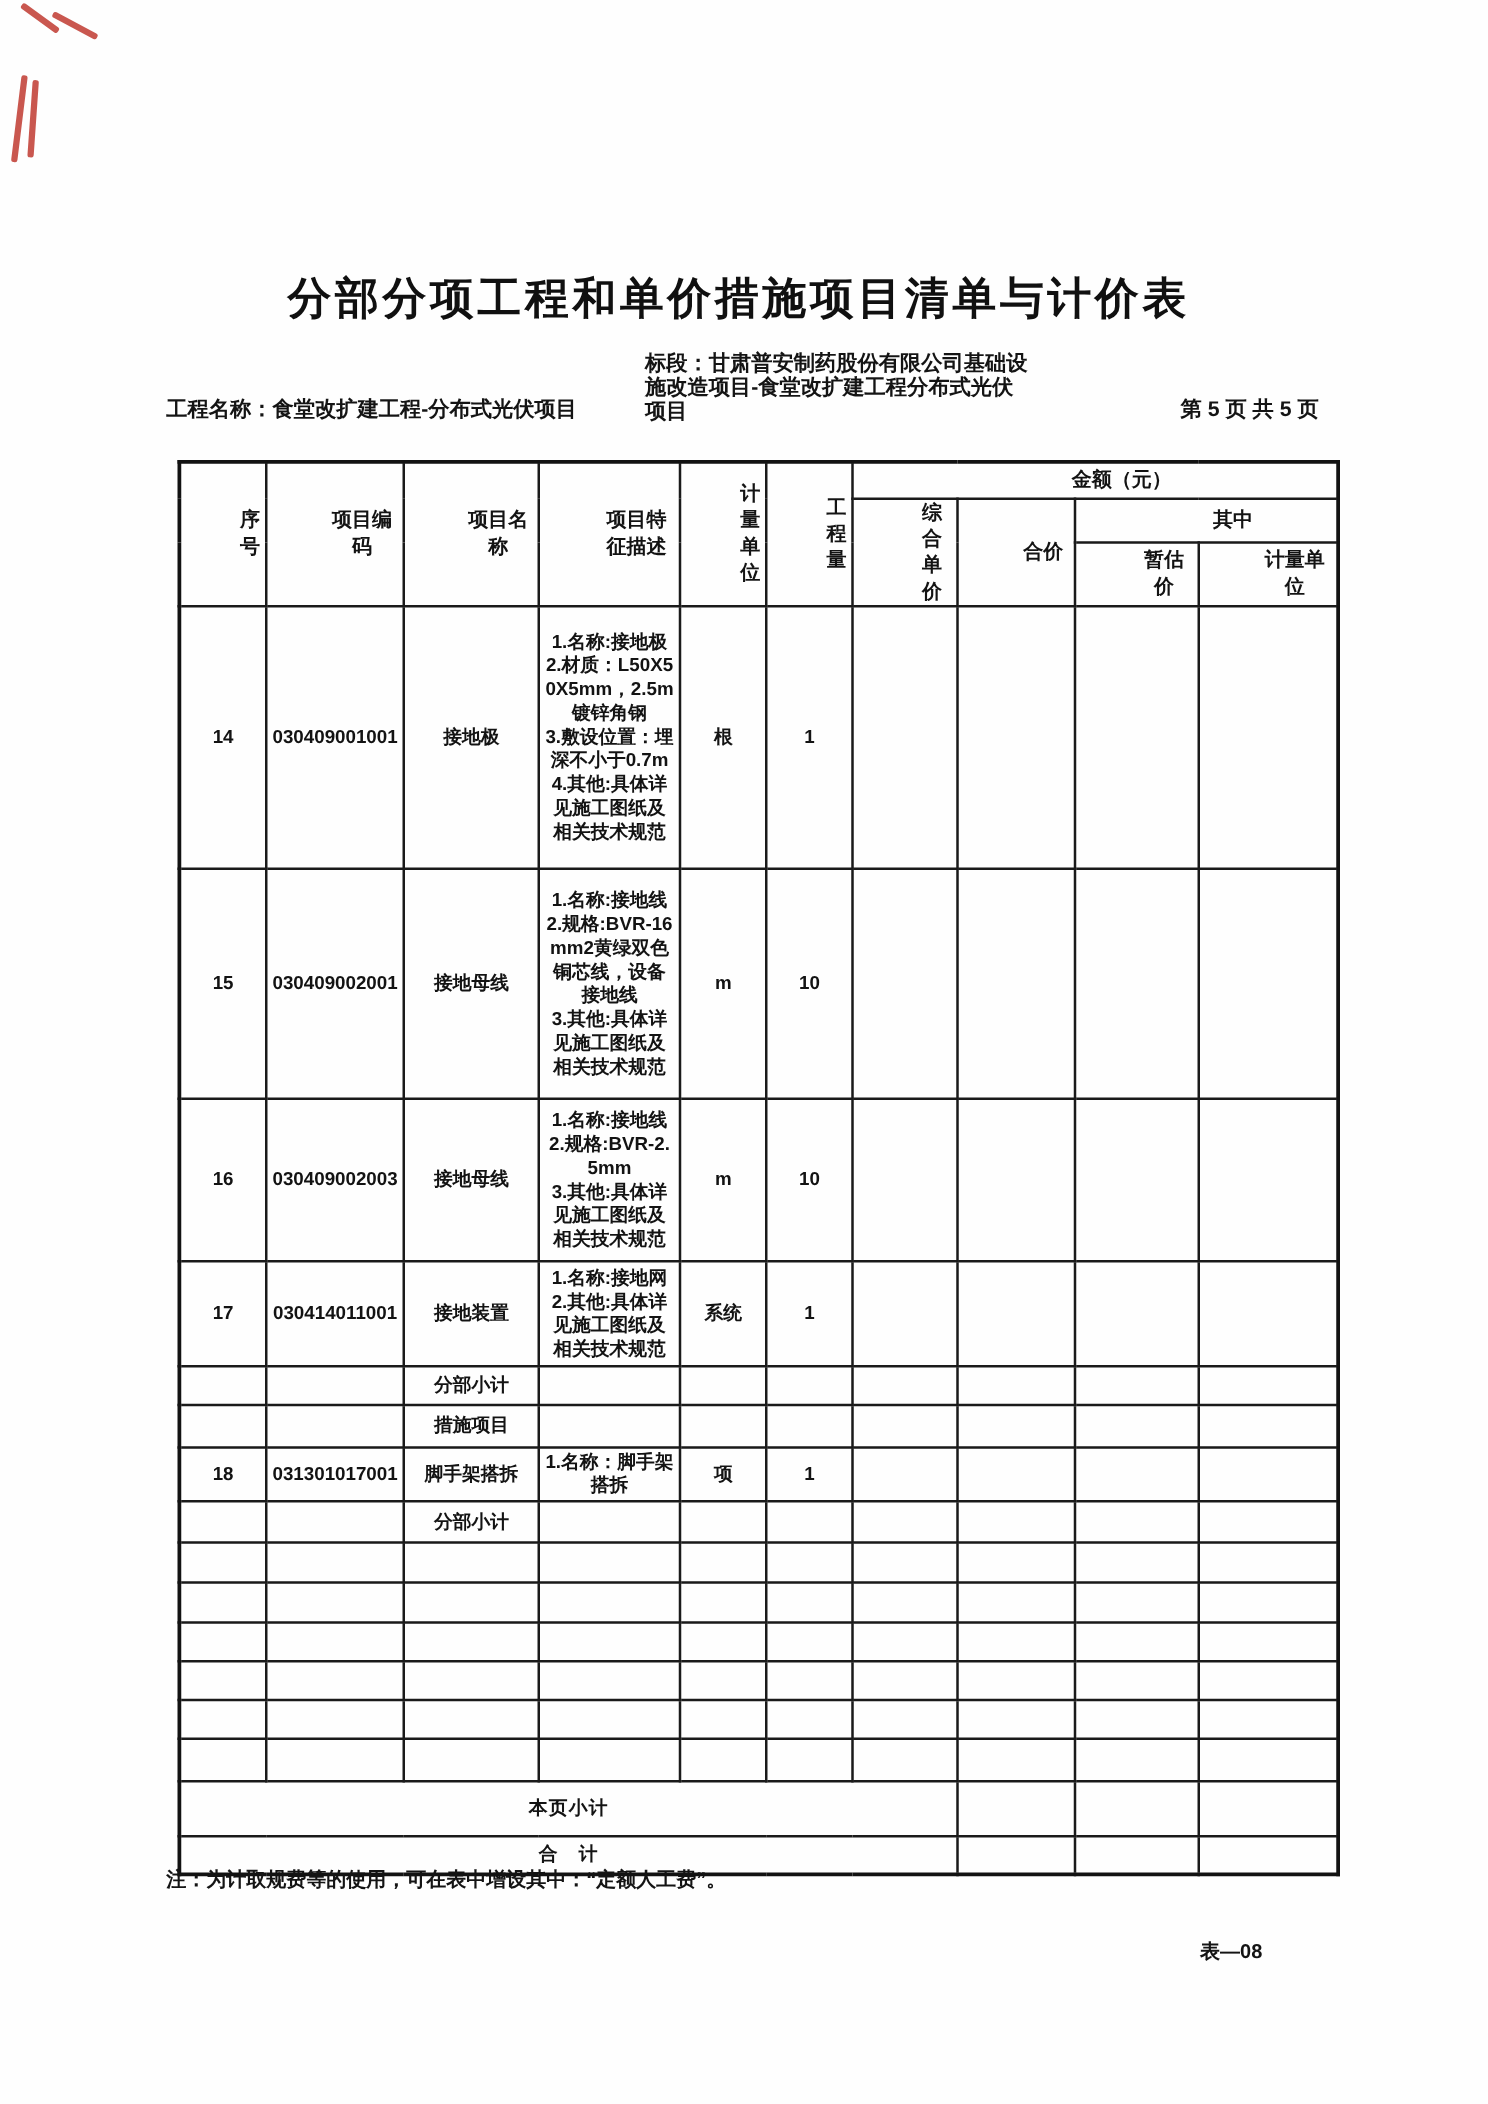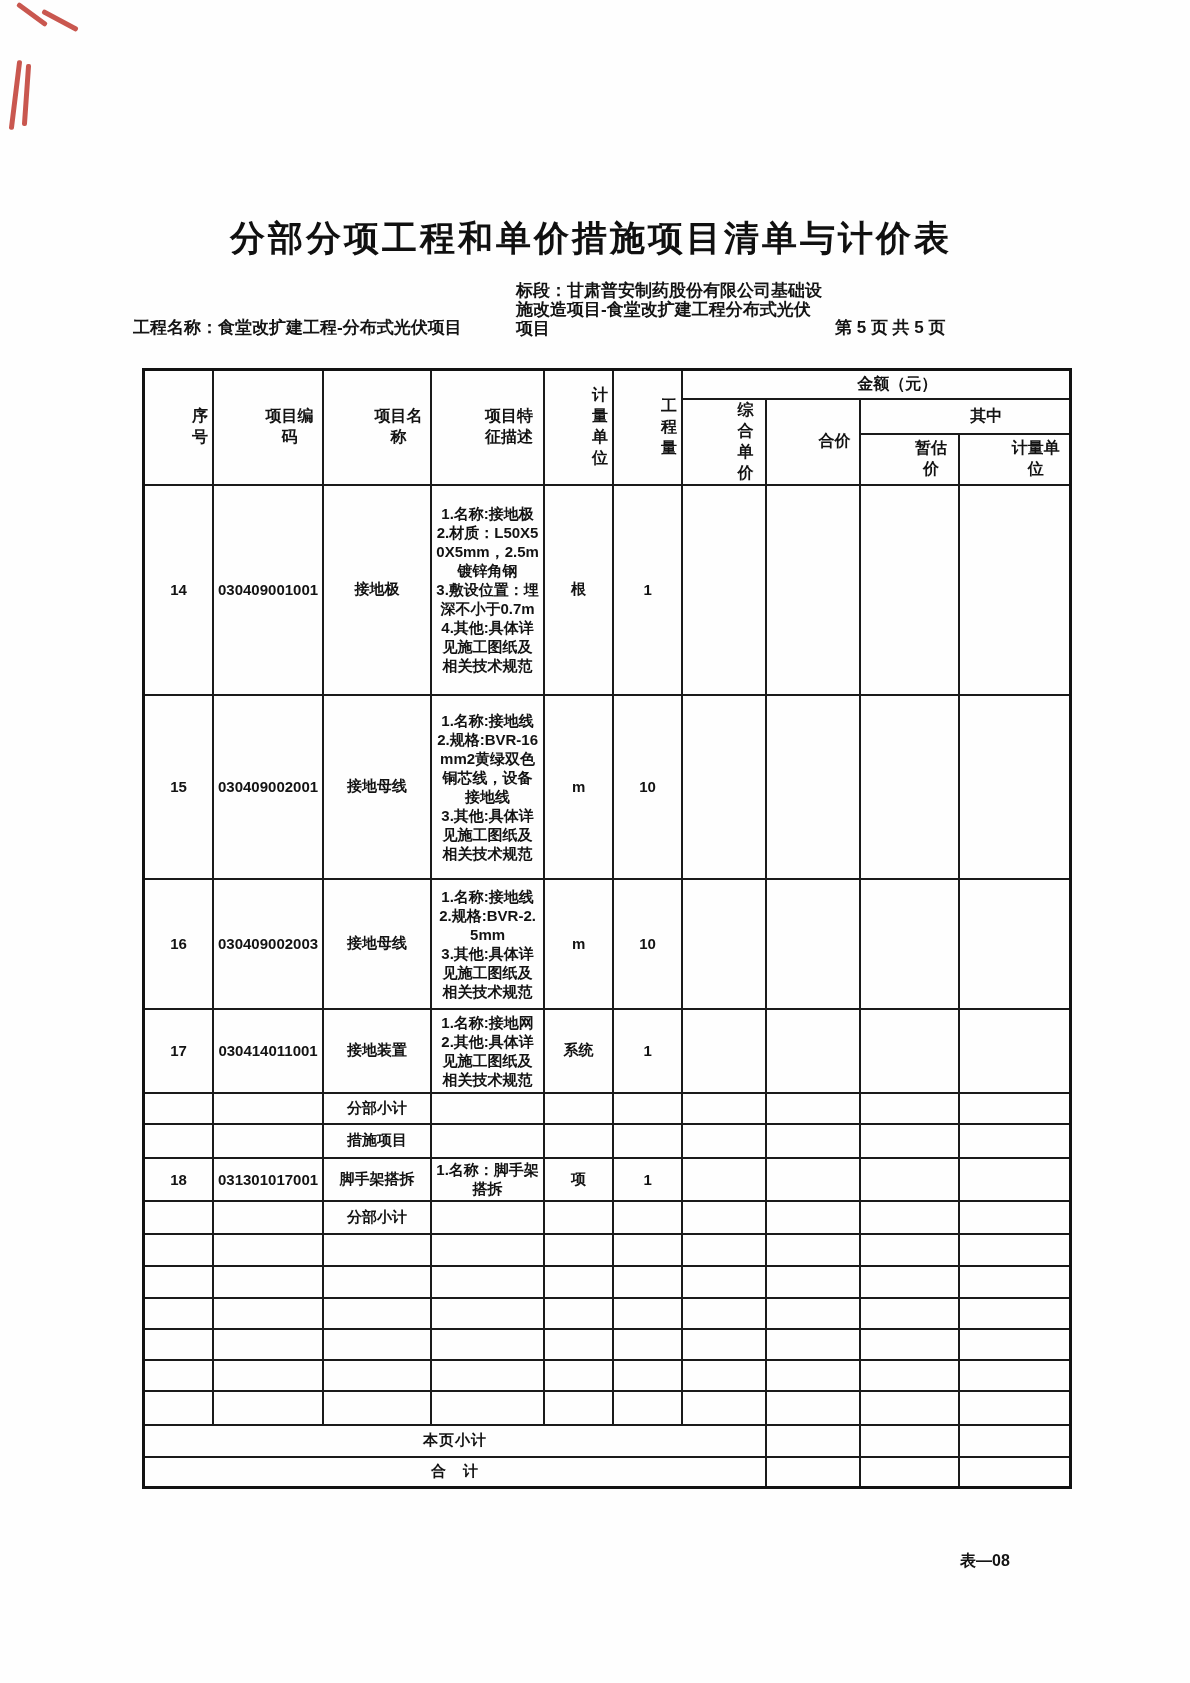--- a/index.html
+++ b/index.html
@@ -22,21 +22,21 @@
     text-align:center; font-size:35px; font-weight:bold; letter-spacing:3px;
     color:#101010;
     margin-left:36px;
   }
 
   .meta-project { position:absolute; left:133px; top:316px; font-size:17px; font-weight:bold; }
   .meta-section {
     position:absolute; left:500px; top:281px; width:310px;
     font-size:17px; font-weight:bold; line-height:19px; white-space:pre-line;margin-left:16px;
   }
-  .meta-page { position:absolute; left:835px; top:316px; width:220px; font-size:17px; font-weight:bold; }
+  .meta-page { position:absolute; left:835px; top:316px; width:220px; text-align:right; font-size:17px; font-weight:bold; }
 
   table.sheet {
     position:absolute; left:142px; top:368px;
     border-collapse:collapse; table-layout:fixed;
     border:3px solid #121212;
   }
   .sheet td, .sheet th {
     border:2px solid #1a1a1a;
     padding:0 4px;
     font-size:15px; font-weight:bold; color:#131313;
@@ -285,31 +285,32 @@
           <td></td>
           <td></td>
           <td></td>
           <td></td>
           <td></td>
           <td></td>
           <td></td>
           <td></td>
         </tr>
 
-    <tr style="height:32px">
+    <tr style="height:44px">
       <td colspan="7" class="sum-label">本页小计</td>
       <td></td>
       <td></td>
       <td></td>
     </tr>
 
     <tr style="height:31px">
       <td colspan="7" class="sum-label">合　计</td>
       <td></td>
       <td></td>
       <td></td>
     </tr>
   </tbody>
     </table>
 
+  <div class="note">注：为计取规费等的使用，可在表中增设其中：“定额人工费”。</div>
   <div class="form-code">表—08</div>
 
 </div>
 
 </body></html>

